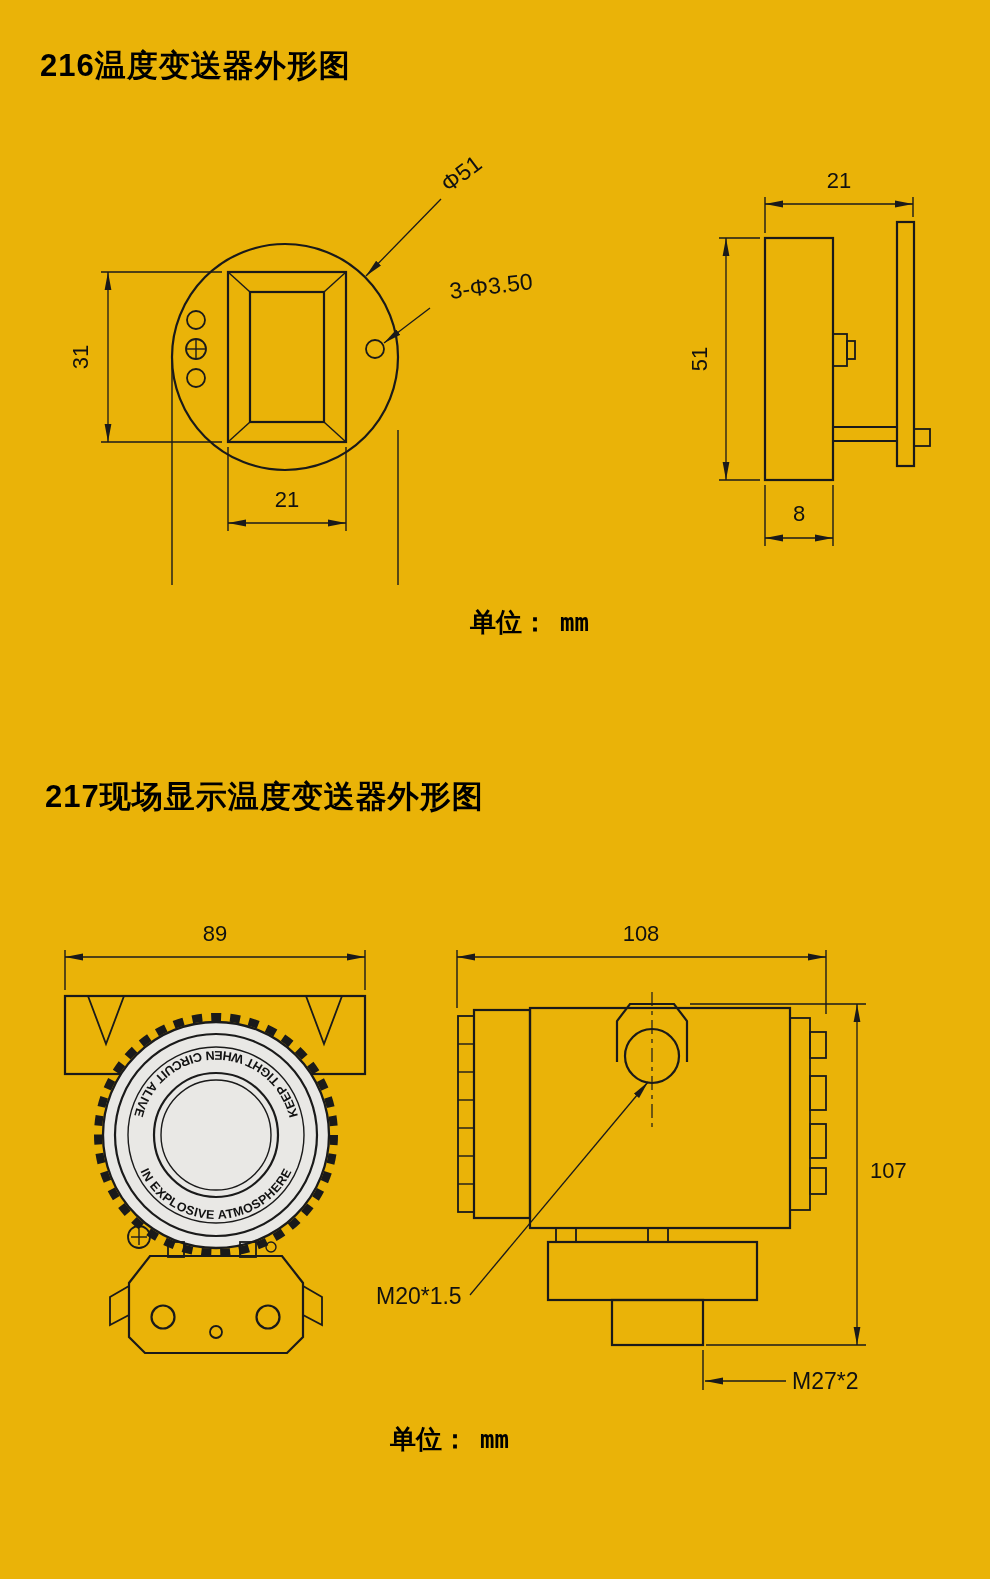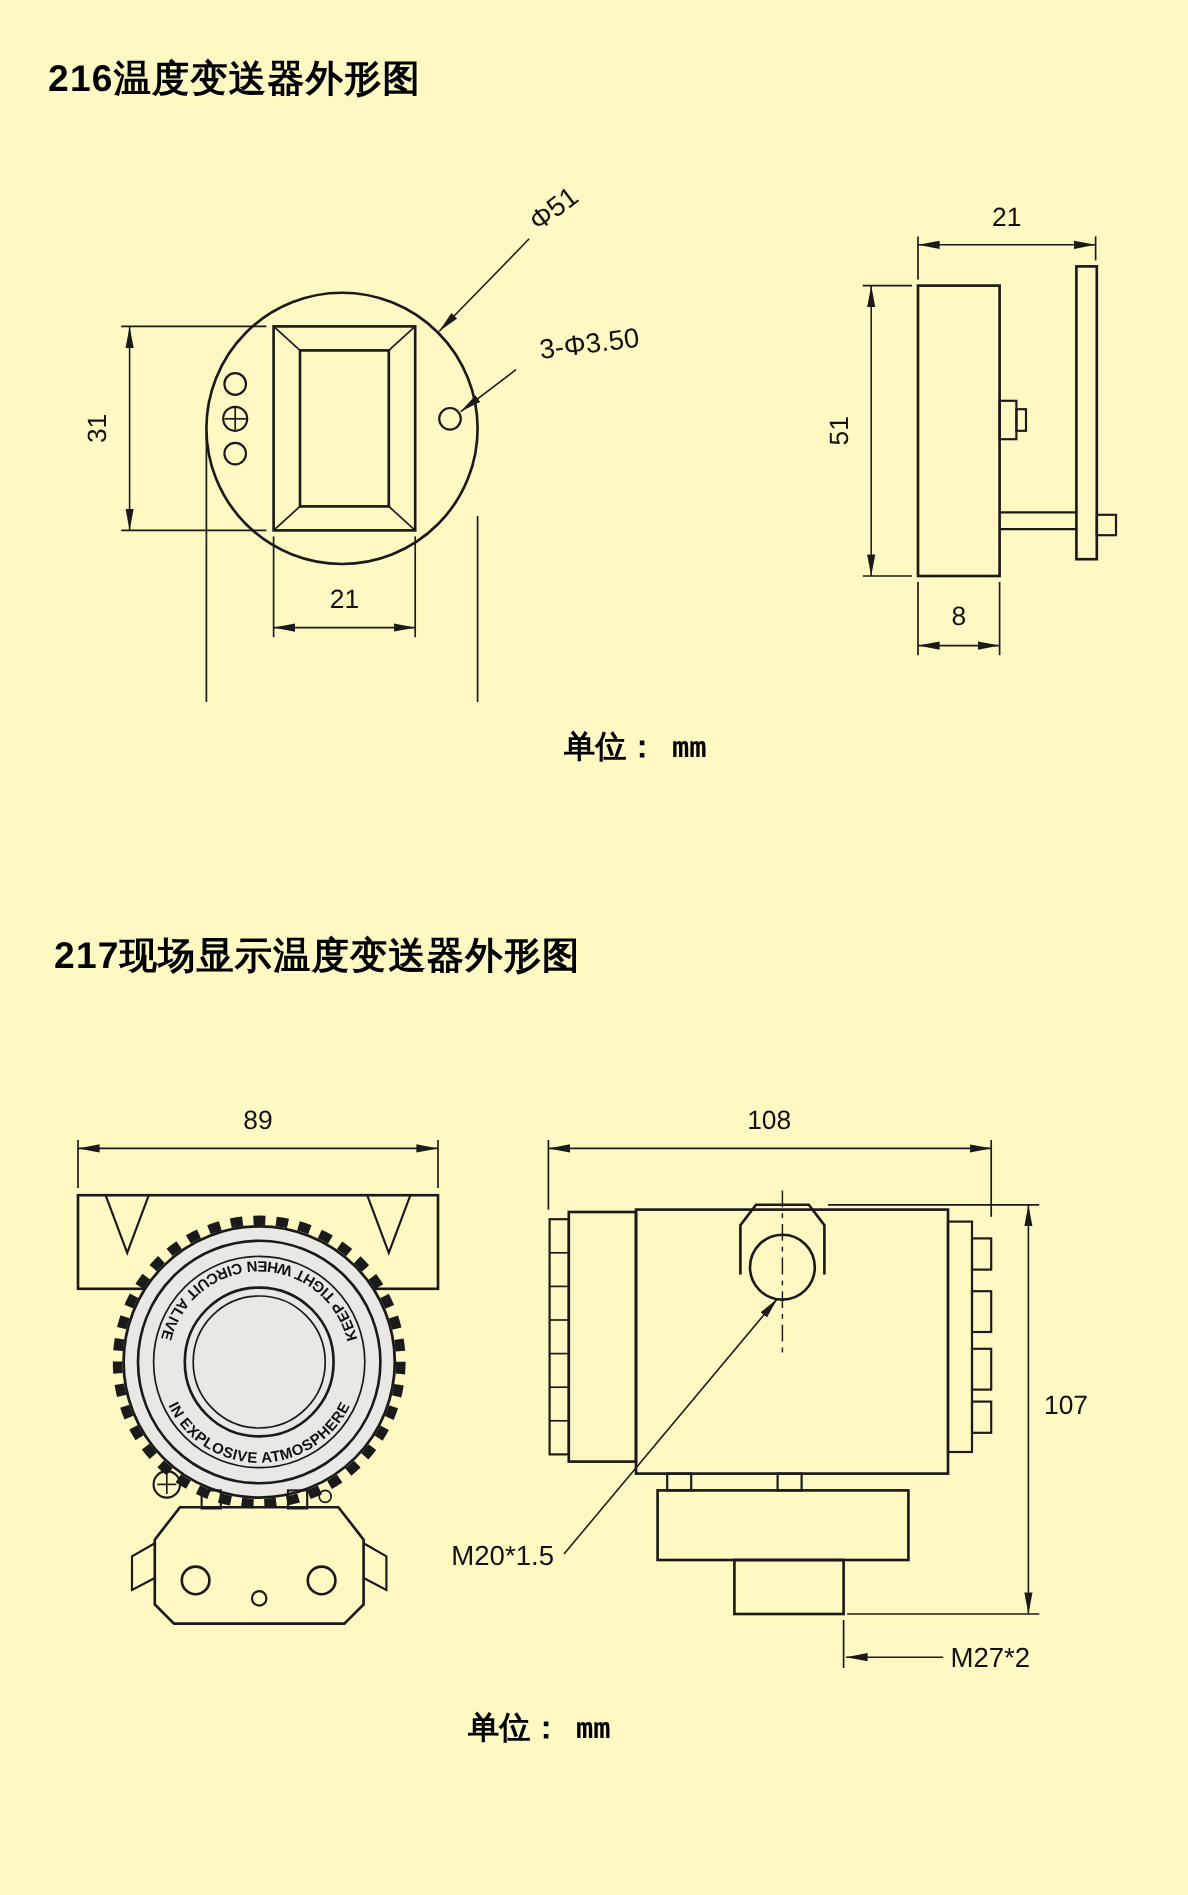--- a/index.html
+++ b/index.html
@@ -1,17 +1,17 @@
 <!DOCTYPE html>
 <html><head>
 <meta charset="utf-8">
 <style>
   html,body{margin:0;padding:0;}
   body{background:#e9e8e5;}
-  .page{position:relative;width:990px;height:1579px;background:#fef9c3;overflow:hidden;}
+  .page{position:relative;width:990px;height:1579px;background:#eab308;overflow:hidden;}
   svg{position:absolute;left:0;top:0;}
   .ln{stroke:#1a1a1a;stroke-width:2.2;fill:none;}
   .md{stroke:#1a1a1a;stroke-width:1.8;fill:none;}
   .thin{stroke:#1a1a1a;stroke-width:1.4;fill:none;}
   .dim{stroke:#1a1a1a;stroke-width:1.3;fill:none;}
   .dash{stroke:#1a1a1a;stroke-width:1.2;fill:none;stroke-dasharray:14 5 4 5;}
   .knurl{stroke:#1a1a1a;stroke-width:8;fill:none;stroke-dasharray:10 9;}
   .num{font-family:"Liberation Sans","DejaVu Sans",sans-serif;font-size:22px;fill:#111;}
   .lbl{font-family:"Liberation Sans","DejaVu Sans",sans-serif;font-size:23px;fill:#111;}
   .title{font-family:"Liberation Sans","DejaVu Sans",sans-serif;font-size:31px;font-weight:bold;fill:#000;letter-spacing:1px;}

